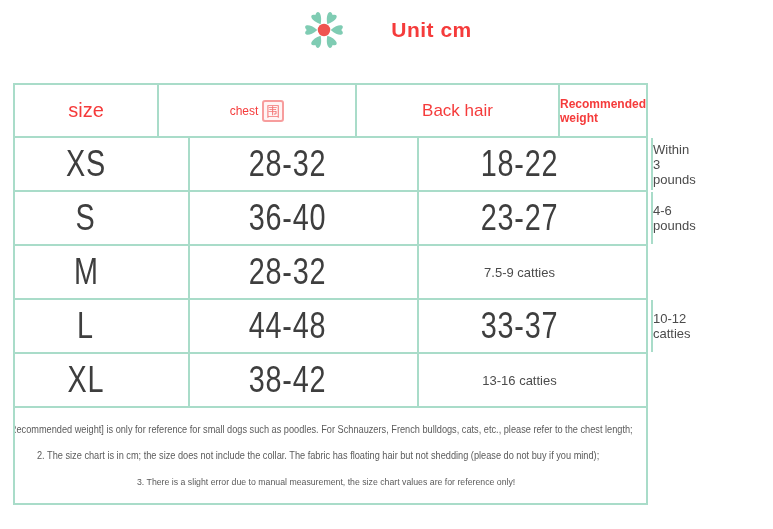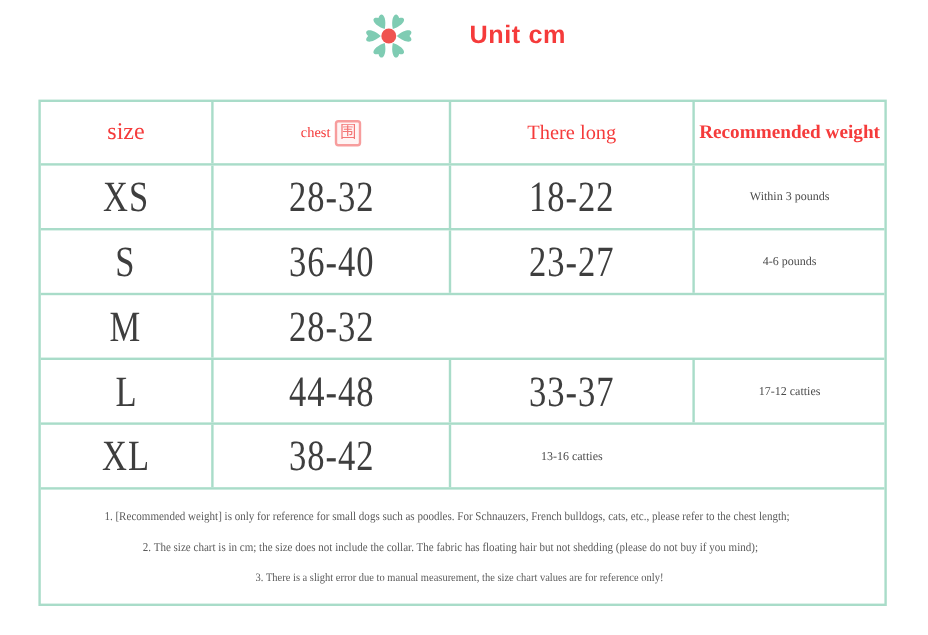--- a/index.html
+++ b/index.html
@@ -26,63 +26,62 @@
   .flower{width:46px;height:46px;display:block;}
   .unit-label{
     color:var(--red);
     font-size:21px;
     font-weight:700;
     letter-spacing:0.5px;
   }
   
   .size-table{
     position:absolute;
-    left:32px; top:83px; width:707px;
+    left:13px; top:83px; width:635px;
     border:2px solid var(--mint);
     background:#fff;
-    font-family:Liberation Serif, serif;
   }
   .trow{
     display:grid;
     grid-template-columns:142px 198px 203px 1fr;
     border-top:2px solid var(--mint);
   }
   .trow:first-child{border-top:none;}
   .trow > div{
     border-left:2px solid var(--mint);
     display:flex; align-items:center; justify-content:center;
   }
   .trow > div:first-child{border-left:none;}
   .head-row{height:51px;}
-  .data-row{height:54px;}
+  .data-row{height:54px;gap:31px;}
   .head-size{color:var(--red);font-size:20px;}
   .head-chest{color:var(--red);font-size:12px;gap:4px;}
   .head-back{color:var(--red);font-size:17px;}
-  .head-weight{color:var(--red);font-size:16px;font-weight:700;}
+  .head-weight{color:var(--red);font-size:12px;font-weight:700;}
   .stamp{
     display:flex;align-items:center;justify-content:center;
     width:22px;height:22px;
     border:2px solid rgba(240,85,85,0.55);
     border-radius:3px;
     color:rgba(240,85,85,0.8);
     background:rgba(255,210,210,0.25);
     font-size:14px;line-height:1;
   }
   .cell-size span, .cell-num span{
     display:inline-block;
     transform:scaleX(0.8);
     color:var(--dark);
     font-size:36px;
     font-weight:400;
     letter-spacing:1px;
     white-space:nowrap;
   }
   .cell-weight{
     color:#4b4b4b;
-    font-size:10px;
+    font-size:13px;
   }
   
   .notes-row{
     display:flex;
     height:97px;
   }
   .notes-label{
     width:120px;
     display:flex;align-items:center;justify-content:center;
     color:var(--red);
@@ -126,21 +125,21 @@
 </div>
 
 <div class="size-table">
 
   <div class="trow head-row">
     <div class="head-size">size</div>
     <div class="head-chest">
       <span>chest</span>
       <span class="stamp">围</span>
     </div>
-    <div class="head-back">There long</div>
+    <div class="head-back">Back hair</div>
     <div class="head-weight">Recommended weight</div>
   </div>
 
   <div class="trow data-row">
     <div class="cell-size">
         <span>XS</span>
       </div>
     <div class="cell-num">
         <span>28-32</span>
       </div>
@@ -163,33 +162,34 @@
     <div class="cell-weight">4-6 pounds</div>
   </div>
 
   <div class="trow data-row">
     <div class="cell-size">
         <span>M</span>
       </div>
     <div class="cell-num">
         <span>28-32</span>
       </div>
+    <div class="cell-weight">7.5-9 catties</div>
   </div>
 
   <div class="trow data-row">
     <div class="cell-size">
         <span>L</span>
       </div>
     <div class="cell-num">
         <span>44-48</span>
       </div>
     <div class="cell-num">
         <span>33-37</span>
       </div>
-    <div class="cell-weight">17-12 catties</div>
+    <div class="cell-weight">10-12 catties</div>
   </div>
 
   <div class="trow data-row">
     <div class="cell-size">
         <span>XL</span>
       </div>
     <div class="cell-num">
         <span>38-42</span>
       </div>
     <div class="cell-weight">13-16 catties</div>

